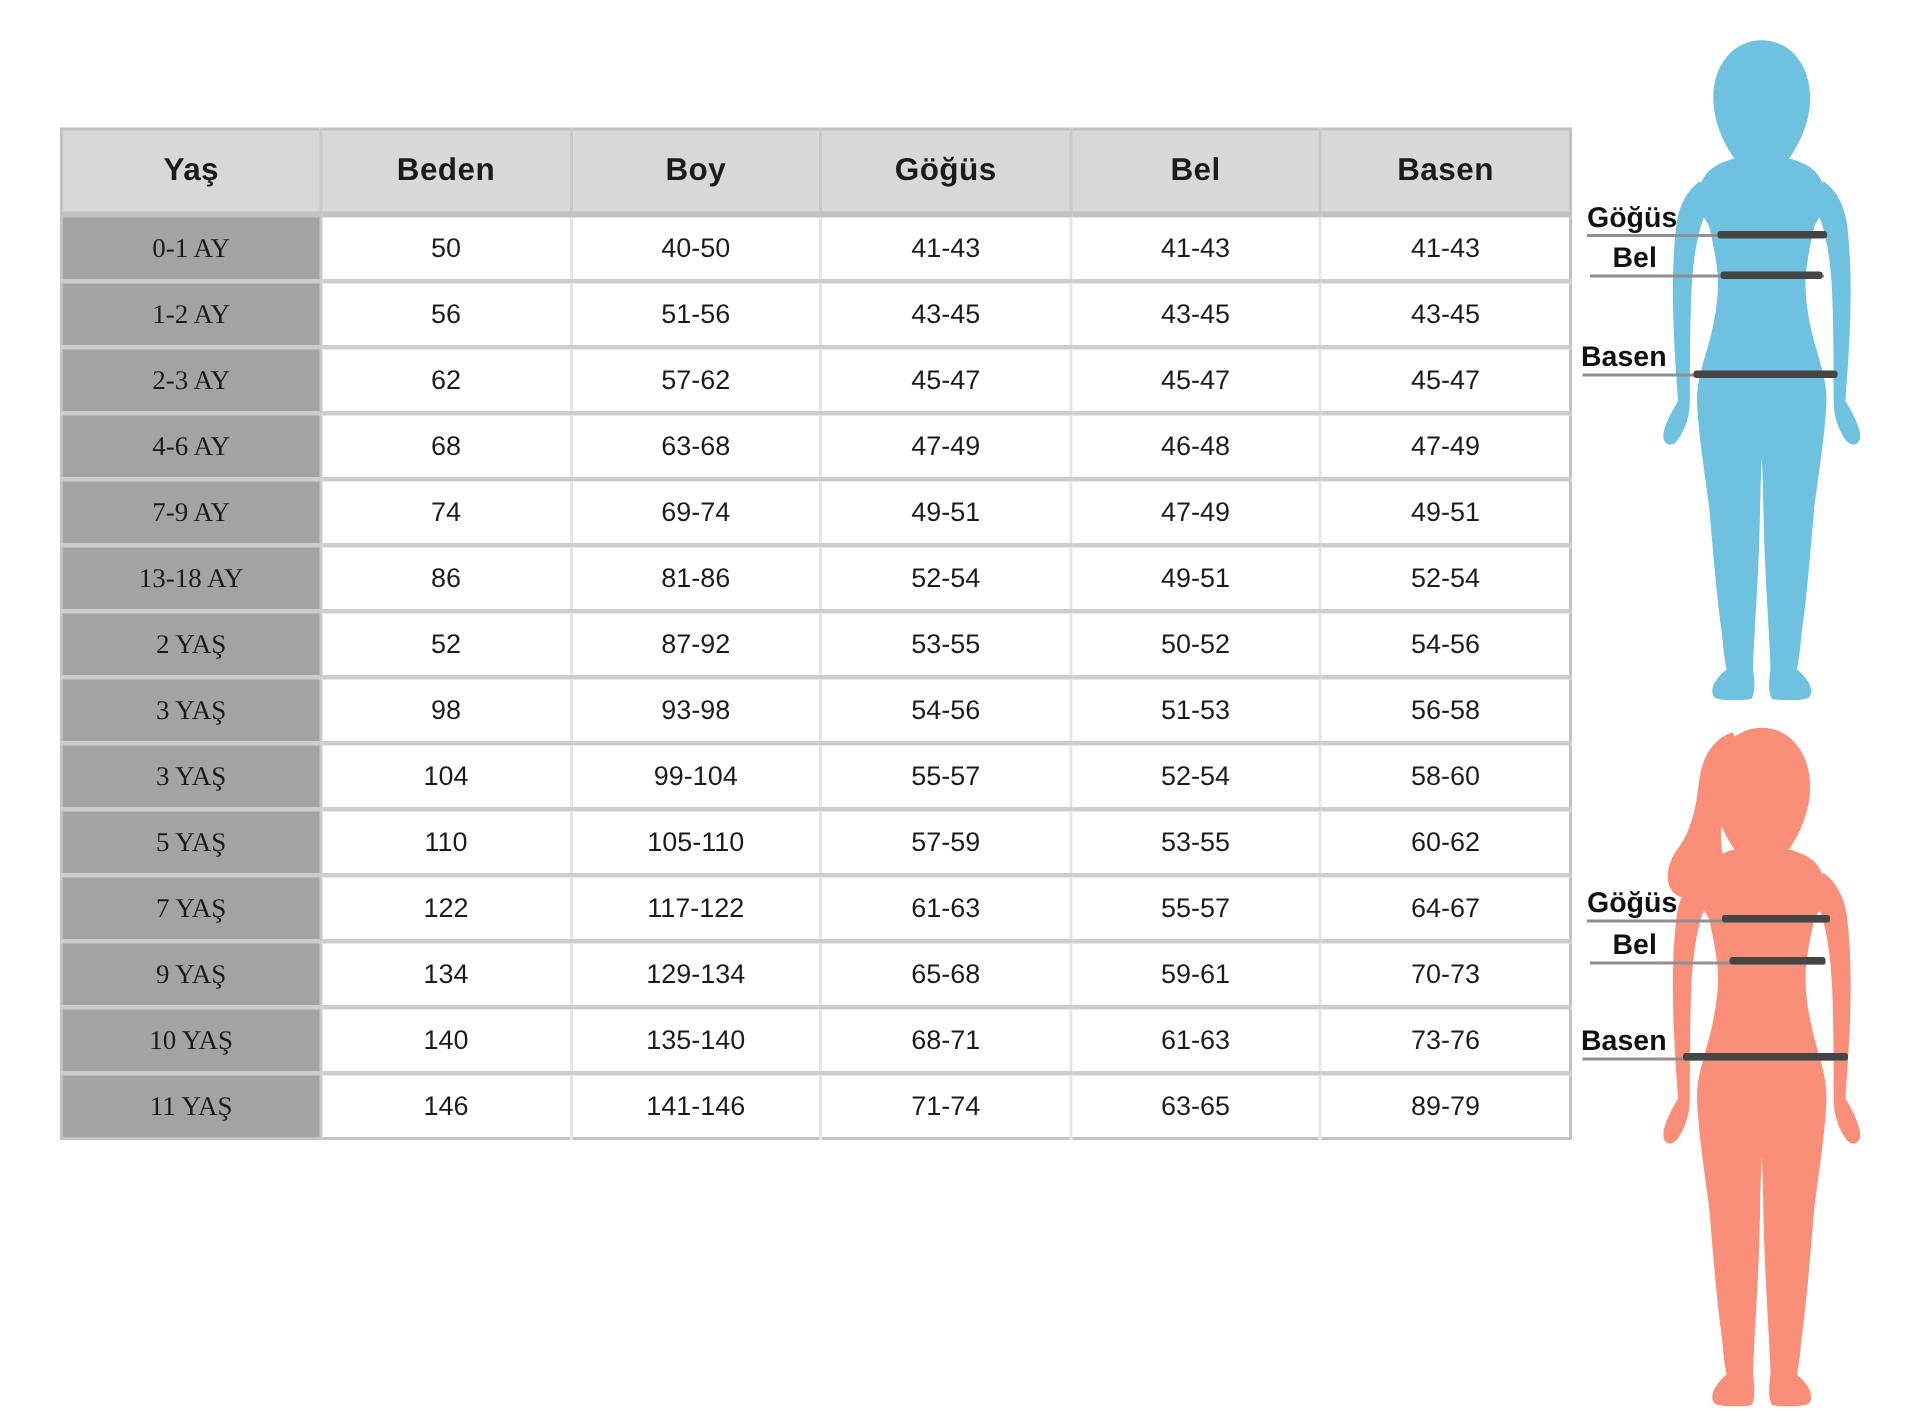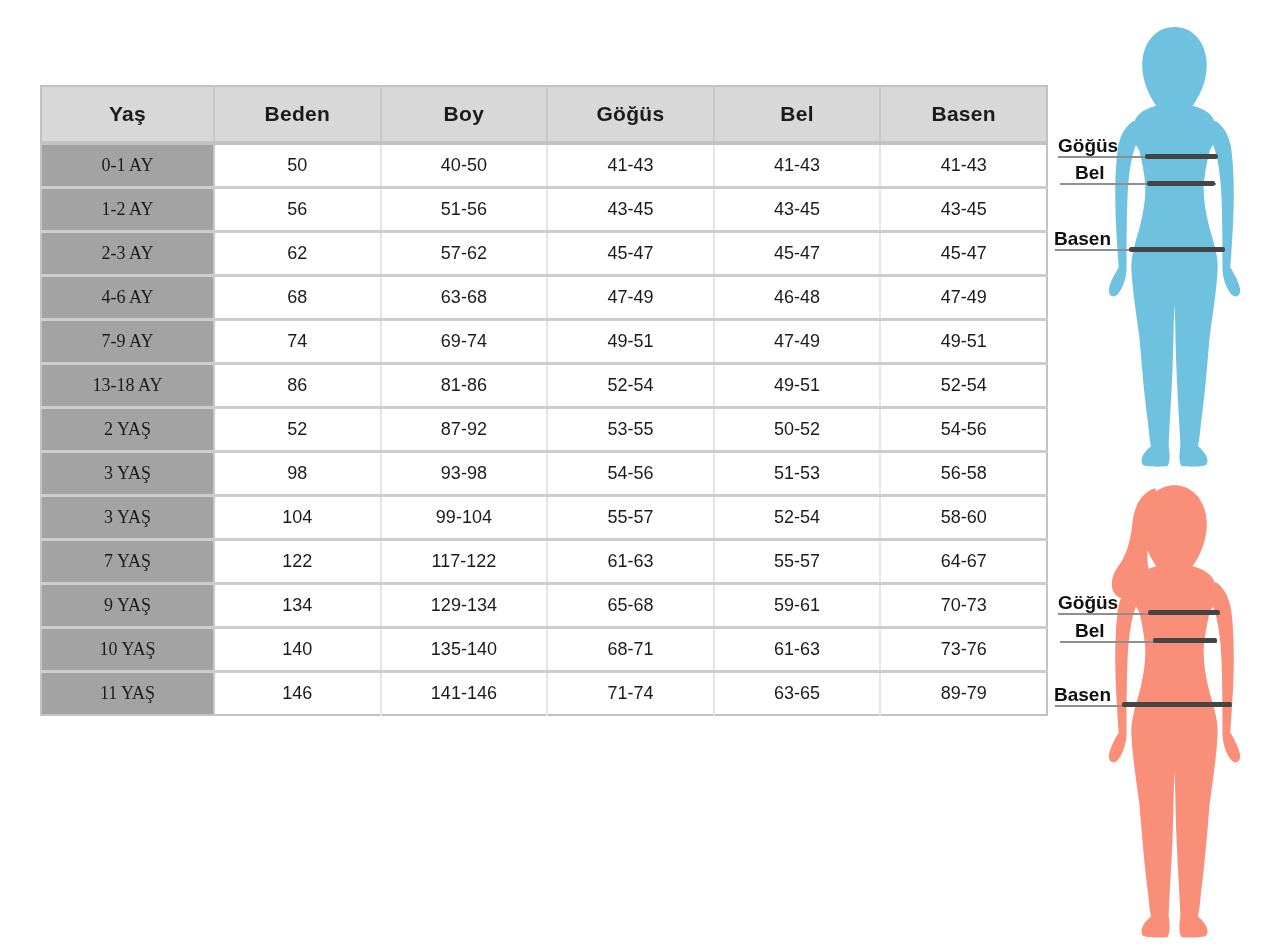--- a/index.html
+++ b/index.html
@@ -173,20 +173,28 @@
           <td>51-53</td>
           <td>56-58</td>
         </tr>
         <tr>
           <td class="age-cell">3 YAŞ</td>
           <td>104</td>
           <td>99-104</td>
           <td>55-57</td>
           <td>52-54</td>
           <td>58-60</td>
+        </tr>
+        <tr>
+          <td class="age-cell">5 YAŞ</td>
+          <td>110</td>
+          <td>105-110</td>
+          <td>57-59</td>
+          <td>53-55</td>
+          <td>60-62</td>
         </tr>
         <tr>
           <td class="age-cell">7 YAŞ</td>
           <td>122</td>
           <td>117-122</td>
           <td>61-63</td>
           <td>55-57</td>
           <td>64-67</td>
         </tr>
         <tr>

